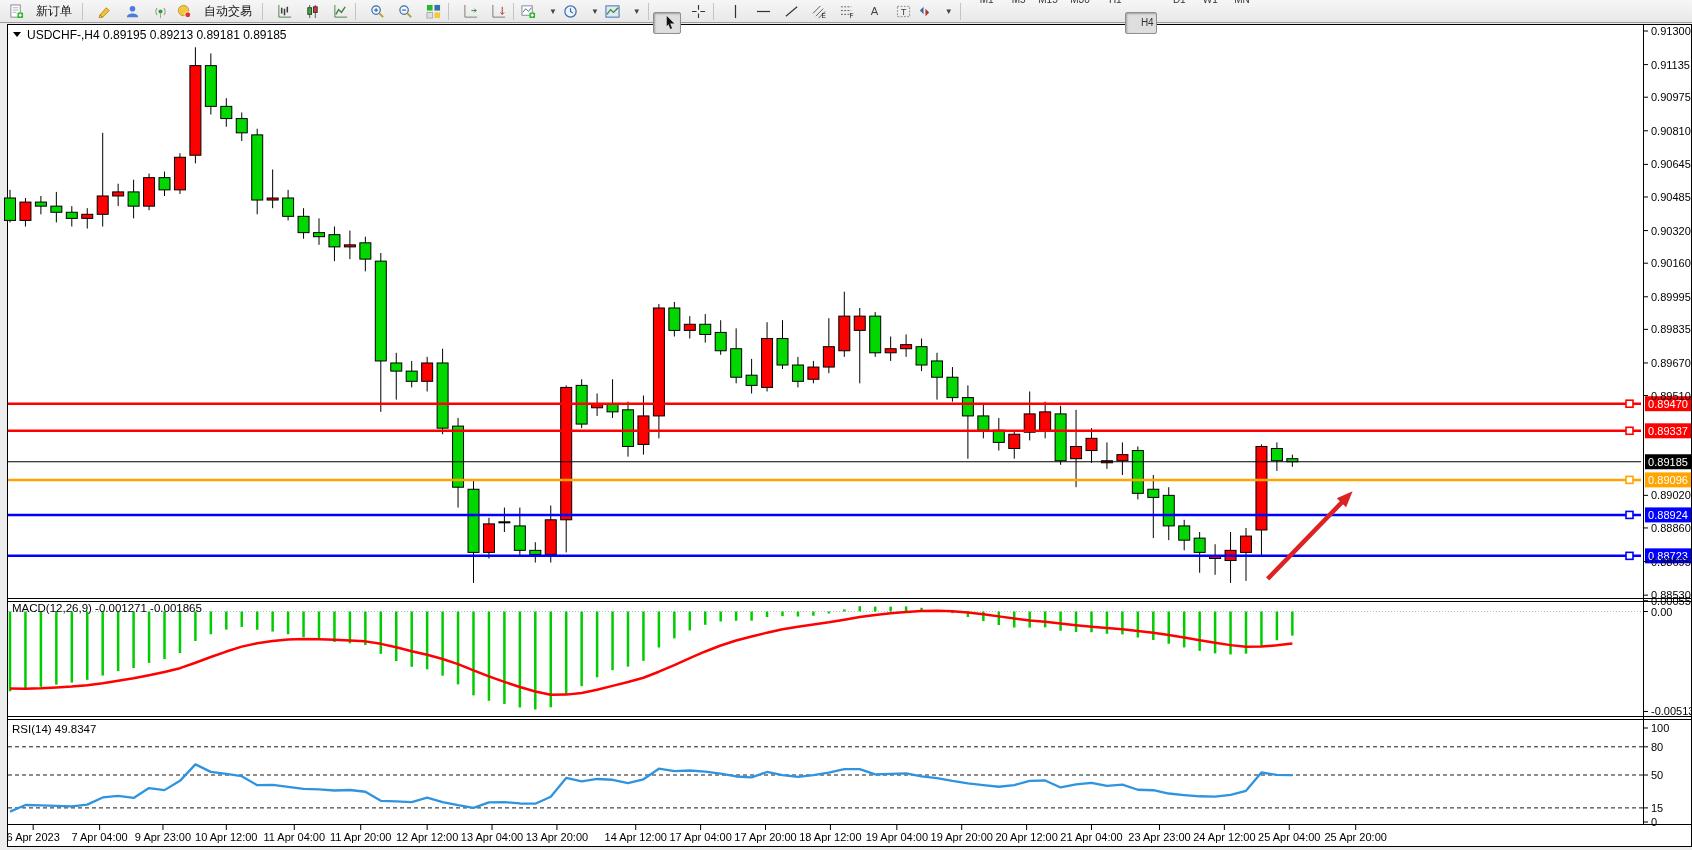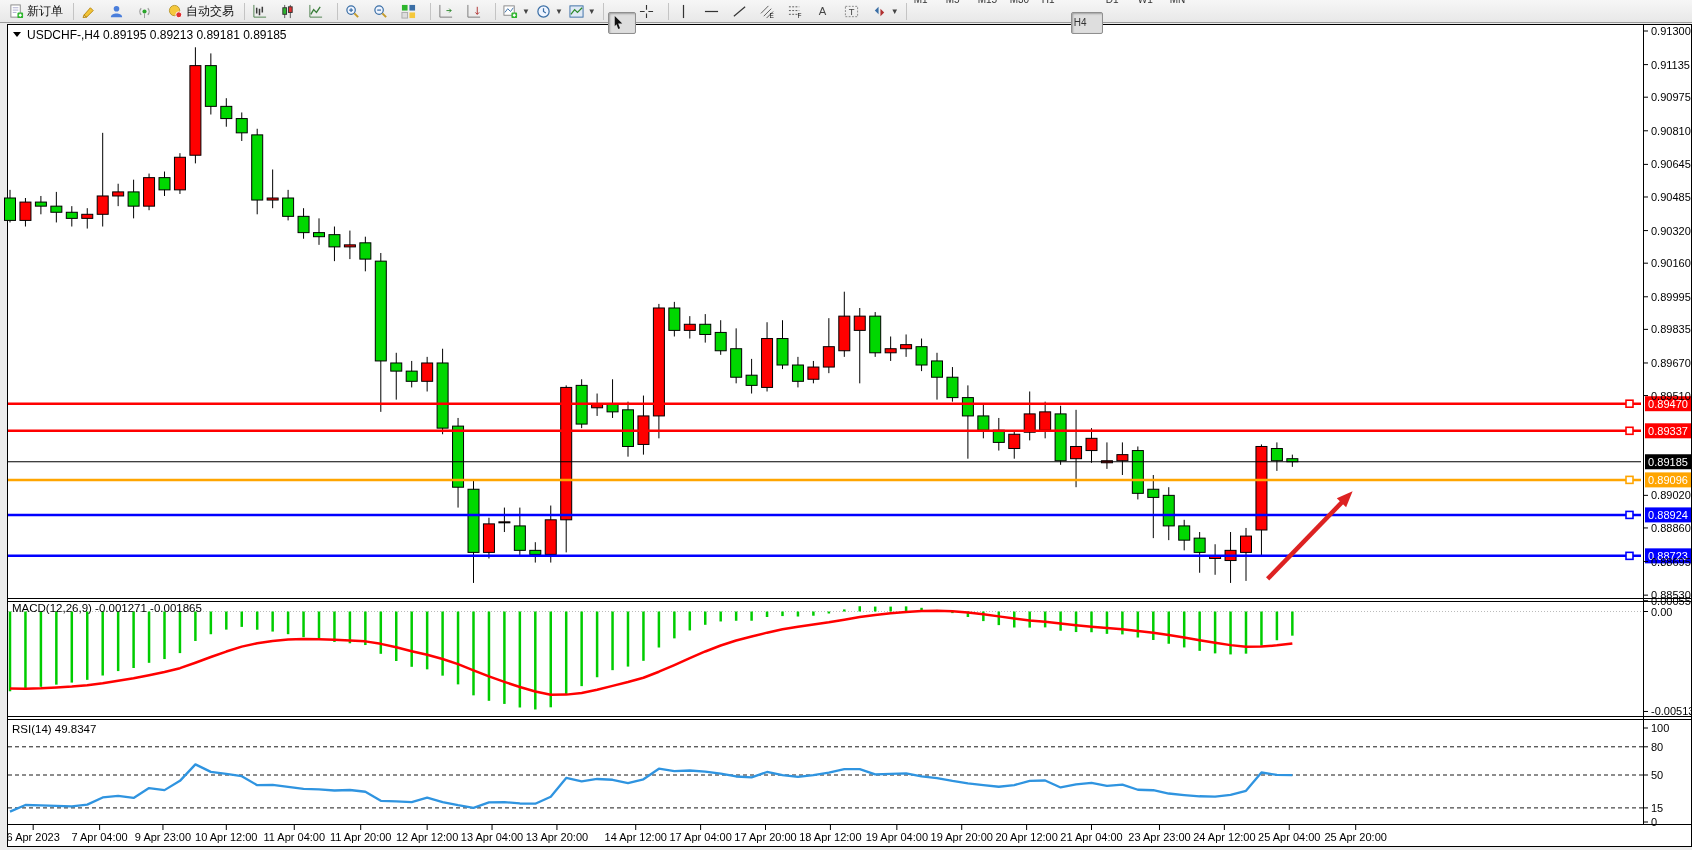--- a/index.html
+++ b/index.html
@@ -1,20 +1,20 @@
 <!DOCTYPE html>
 <html><head>
 <meta charset="utf-8">
 <style>
   html,body{margin:0;padding:0;width:1692px;height:850px;overflow:hidden;
     background:#ececec;font-family:"Liberation Sans",sans-serif;-webkit-font-smoothing:antialiased;}
   #toolbar{position:absolute;left:0;top:0;width:1692px;height:23px;background:linear-gradient(#f6f6f6,#e8e8e8);
     border-bottom:1px solid #9a9a9a;display:flex;align-items:center;padding-left:3px;box-sizing:border-box;z-index:5;}
-  .tbtn{height:20px;min-width:22px;display:flex;align-items:center;justify-content:space-between;
-    border:1px solid transparent;border-radius:2px;font-size:12px;color:#111;gap:3px;padding:0 2px;cursor:default;}
+  .tbtn{height:20px;min-width:22px;display:flex;align-items:center;justify-content:flex-end;
+    border:1px solid transparent;border-radius:2px;font-size:12px;color:#111;gap:12px;padding:0 2px;cursor:default;}
   .tbtn.text{padding:0 5px;}
   .tbtn.active{border:1px solid #8f8f8f;background:#dedede;box-shadow:inset 1px 1px 2px rgba(0,0,0,.28);margin-top:23px;}
   .tf{min-width:26px;font-size:10px;color:#333;}
   .tsep{width:1px;height:17px;background:#c4c4c4;margin:0 4px;}
   .caret{font-size:8px;color:#444;margin-left:1px;}
   .glyph{font-size:12px;line-height:1;}
   #right-icons{position:absolute;right:10px;top:1px;display:flex;align-items:center;gap:12px;height:22px;}
   .badge-wrap{position:relative;}
   .badge{position:absolute;top:-5px;right:-8px;background:#e23b2e;color:#fff;border-radius:9px;
     font-size:10px;line-height:12px;padding:0 4px;border:1px solid #fff;font-weight:bold;}

